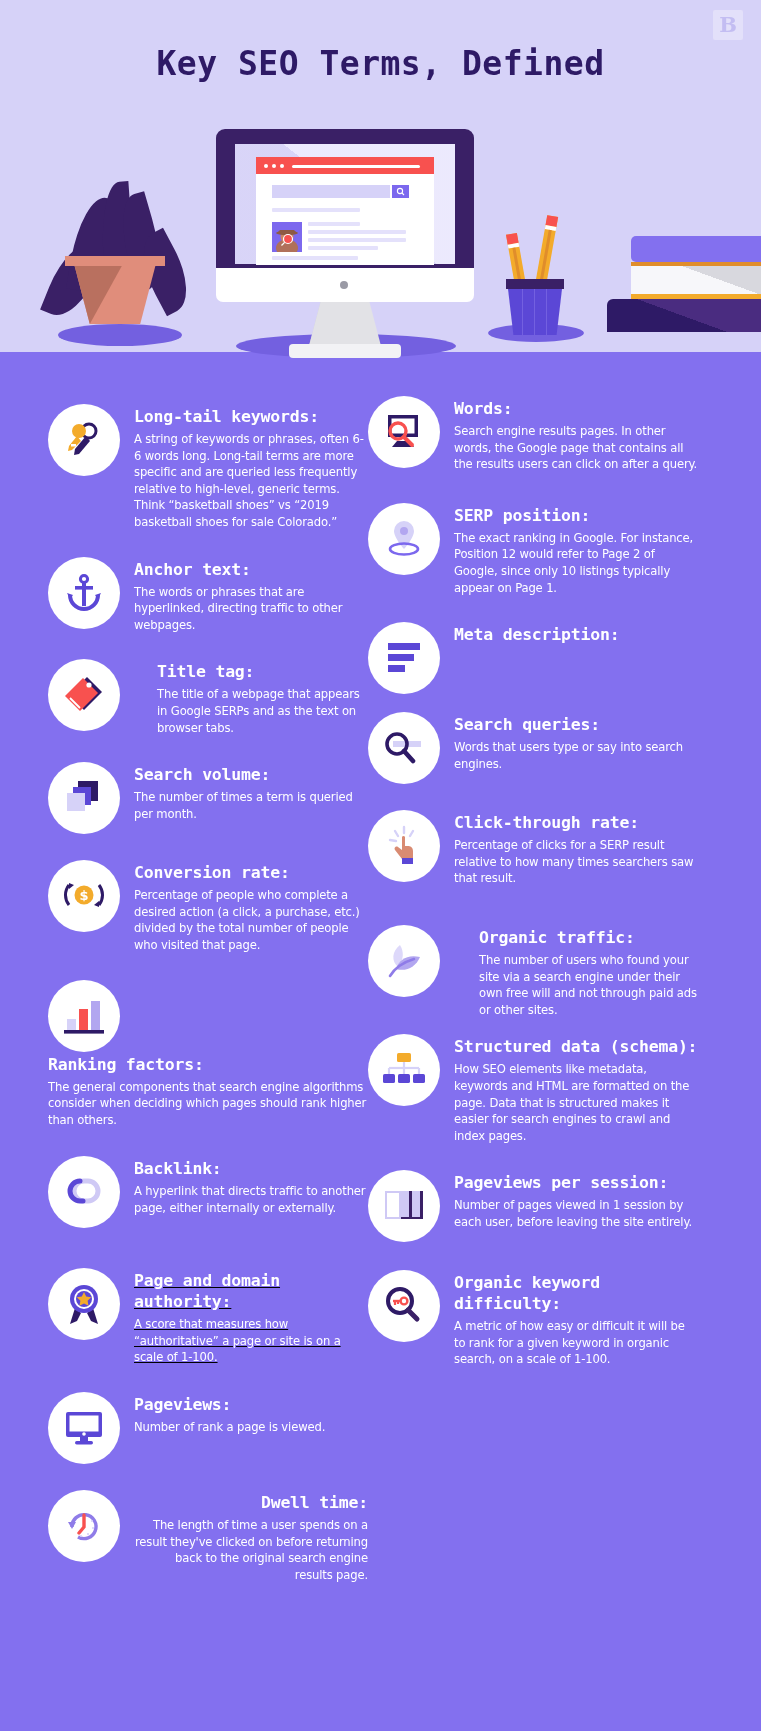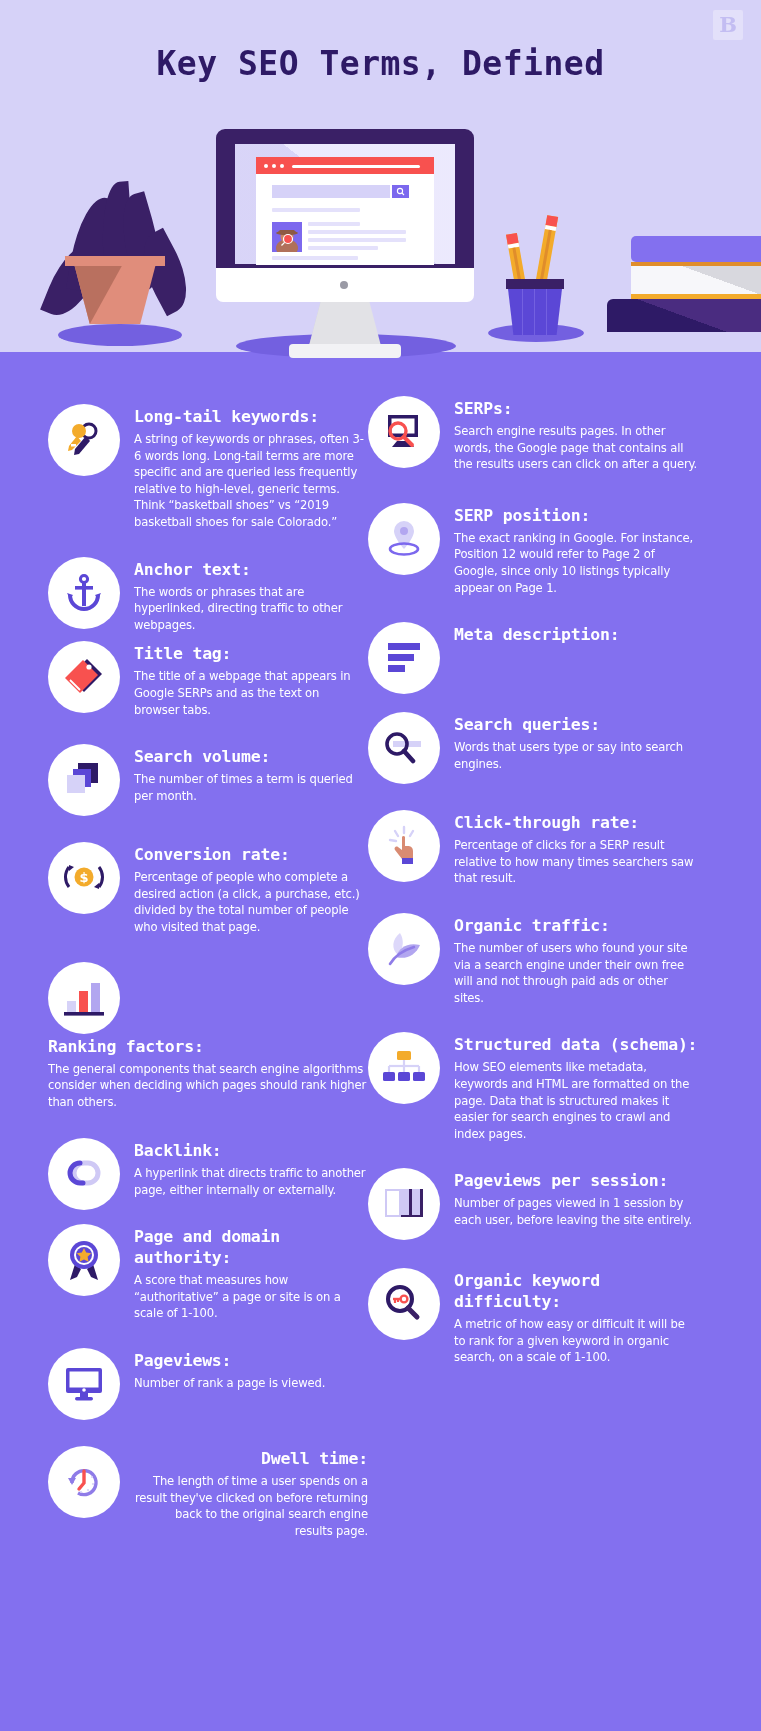--- a/index.html
+++ b/index.html
@@ -337,42 +337,42 @@
           <svg width="44" height="44" viewBox="0 0 44 44">
             <circle cx="27" cy="13" r="7" fill="none" stroke="#2e1a66" stroke-width="3"></circle>
             <path d="M24 18 L13 31 l-1 6 l5 -1 L28 23 Z" fill="#2e1a66"></path>
             <circle cx="17" cy="13" r="7" fill="#f3ab2b"></circle>
             <path d="M15 18 L7 28 l-1 5 l4 -1 L19 23 Z" fill="#f3ab2b"></path>
             <rect x="9" y="26" width="5" height="2.5" fill="#fff"></rect>
           </svg>
         </div>
         <div class="term-body">
           <div class="term-title">Long-tail keywords:</div>
-          <div class="term-desc">A string of keywords or phrases, often 3-6 words long. Long-tail terms are more specific and are queried less frequently relative to high-level, generic terms. Think “basketball shoes” vs “2019 basketball shoes for sale Colorado.”</div>
+          <div class="term-desc">A string of keywords or phrases, often 6-6 words long. Long-tail terms are more specific and are queried less frequently relative to high-level, generic terms. Think “basketball shoes” vs “2019 basketball shoes for sale Colorado.”</div>
         </div>
       </div>
 
       <div class="term" style="margin-top:26px;">
         <div class="term-icon">
           <svg width="40" height="40" viewBox="0 0 40 40">
             <circle cx="20" cy="6" r="3.6" fill="none" stroke="#5b47d6" stroke-width="3"></circle>
             <rect x="18" y="9" width="4" height="24" fill="#5b47d6"></rect>
             <rect x="11" y="13" width="18" height="3.6" fill="#5b47d6"></rect>
             <path d="M6 22 a14 14 0 0 0 28 0" fill="none" stroke="#5b47d6" stroke-width="4"></path>
             <path d="M3 20 l6 2 l-3 4 z" fill="#5b47d6"></path>
             <path d="M37 20 l-6 2 l3 4 z" fill="#5b47d6"></path>
           </svg>
         </div>
         <div class="term-body">
           <div class="term-title">Anchor text:</div>
           <div class="term-desc">The words or phrases that are hyperlinked, directing traffic to other webpages.</div>
         </div>
       </div>
 
-      <div class="term" style="margin-top:8px;">
+      <div class="term" style="margin-top:26px;gap:23px;">
         <div class="term-icon">
           <svg width="42" height="42" viewBox="0 0 42 42">
             <path d="M24 3 L39 18 L21 36 L6 21 Z" fill="#2e1a66"></path>
             <path d="M20 4 L35 19 L17 37 L2 22 Z" fill="#f8514f"></path>
             <circle cx="26" cy="11" r="2.6" fill="#fff"></circle>
             <line x1="7" y1="24" x2="17" y2="34" stroke="#fff" stroke-width="1.8"></line>
           </svg>
         </div>
         <div class="term-body">
           <div class="term-title">Title tag:</div>
@@ -432,21 +432,21 @@
             <path d="M26 9 a10 10 0 0 1 0 20 h-4 a10 10 0 0 1 0 -20 z" fill="none" stroke="#cfc9f5" stroke-width="5"></path>
             <path d="M18 9 a10 10 0 0 0 0 20 h3" fill="none" stroke="#5b47d6" stroke-width="5" stroke-linecap="round"></path>
           </svg>
         </div>
         <div class="term-body">
           <div class="term-title">Backlink:</div>
           <div class="term-desc">A hyperlink that directs traffic to another page, either internally or externally.</div>
         </div>
       </div>
 
-      <div class="term" style="margin-top:14px;">
+      <div class="term" style="margin-top:40px;text-decoration:underline;">
         <div class="term-icon">
           <svg width="42" height="44" viewBox="0 0 42 44">
             <path d="M12 26 L7 42 l7 -3 l4 -8 z" fill="#2e1a66"></path>
             <path d="M30 26 L35 42 l-7 -3 l-4 -8 z" fill="#2e1a66"></path>
             <circle cx="21" cy="17" r="14" fill="#5b47d6"></circle>
             <circle cx="21" cy="17" r="10" fill="#fff"></circle>
             <circle cx="21" cy="17" r="8" fill="#5b47d6"></circle>
             <path d="M21 10 l2.2 4.6 l5 .7 l-3.6 3.5 l.9 5 l-4.5 -2.4 l-4.5 2.4 l.9 -5 l-3.6 -3.5 l5 -.7 z" fill="#f3ab2b"></path>
           </svg>
         </div>
@@ -498,21 +498,21 @@
         <div class="term-icon">
           <svg width="44" height="42" viewBox="0 0 44 42">
             <rect x="6" y="4" width="30" height="22" fill="#2e1a66"></rect>
             <rect x="9.5" y="7.5" width="23" height="15" fill="#fff"></rect>
             <path d="M15 30 h12 l5 6 h-22 z" fill="#2e1a66"></path>
             <circle cx="16" cy="20" r="8" fill="none" stroke="#f8514f" stroke-width="3.4"></circle>
             <line x1="22" y1="26" x2="30" y2="34" stroke="#f8514f" stroke-width="4" stroke-linecap="round"></line>
           </svg>
         </div>
         <div class="term-body">
-          <div class="term-title">SERPs:</div>
+          <div class="term-title">Words:</div>
           <div class="term-desc">Search engine results pages. In other words, the Google page that contains all the results users can click on after a query.</div>
         </div>
       </div>
 
       <div class="term" style="margin-top:30px;">
         <div class="term-icon">
           <svg width="44" height="44" viewBox="0 0 44 44">
             <path d="M22 4 a10 10 0 0 1 10 10 c0 7 -10 18 -10 18 S12 21 12 14 A10 10 0 0 1 22 4 Z" fill="#d6d2f8"></path>
             <circle cx="22" cy="14" r="4" fill="#b2a6f0"></circle>
             <ellipse cx="22" cy="32" rx="14" ry="5.5" fill="none" stroke="#7c68ee" stroke-width="2.6"></ellipse>
@@ -563,35 +563,35 @@
             <path d="M19 13 v13 l-4 -3 c-2 -1.4 -4.4 1 -3 3 l7 9 h11 v-8 c0 -4 -3 -5 -5 -5 h-3 v-9 a1.6 1.6 0 0 0 -3 0 z" fill="#d98b72"></path>
             <rect x="19" y="34" width="11" height="6" fill="#5b47d6"></rect>
           </svg>
         </div>
         <div class="term-body">
           <div class="term-title">Click-through rate:</div>
           <div class="term-desc">Percentage of clicks for a SERP result relative to how many times searchers saw that result.</div>
         </div>
       </div>
 
-      <div class="term" style="margin-top:26px;">
+      <div class="term" style="margin-top:38px;gap:25px;">
         <div class="term-icon">
           <svg width="44" height="42" viewBox="0 0 44 42">
             <path d="M18 5 c-8 6 -9 16 -2 22 c6 -7 6 -16 2 -22 z" fill="#ddd8fa"></path>
             <path d="M38 17 c-12 -3 -21 2 -24 12 c10 3 20 -2 24 -12 z" fill="#b2a6f0"></path>
             <path d="M8 36 c6 -10 14 -14 24 -17" fill="none" stroke="#8f7ce8" stroke-width="2.6" stroke-linecap="round"></path>
           </svg>
         </div>
         <div class="term-body">
           <div class="term-title">Organic traffic:</div>
           <div class="term-desc">The number of users who found your site via a search engine under their own free will and not through paid ads or other sites.</div>
         </div>
       </div>
 
-      <div class="term" style="margin-top:26px;">
+      <div class="term" style="margin-top:16px;">
         <div class="term-icon">
           <svg width="46" height="38" viewBox="0 0 46 38">
             <rect x="16" y="2" width="14" height="9" rx="1.6" fill="#f3ab2b"></rect>
             <line x1="23" y1="11" x2="23" y2="17" stroke="#d6d2f8" stroke-width="2.2"></line>
             <line x1="8" y1="17" x2="38" y2="17" stroke="#d6d2f8" stroke-width="2.2"></line>
             <line x1="8" y1="17" x2="8" y2="23" stroke="#d6d2f8" stroke-width="2.2"></line>
             <line x1="23" y1="17" x2="23" y2="23" stroke="#d6d2f8" stroke-width="2.2"></line>
             <line x1="38" y1="17" x2="38" y2="23" stroke="#d6d2f8" stroke-width="2.2"></line>
             <rect x="2" y="23" width="12" height="9" rx="1.6" fill="#5b47d6"></rect>
             <rect x="17" y="23" width="12" height="9" rx="1.6" fill="#5b47d6"></rect>

